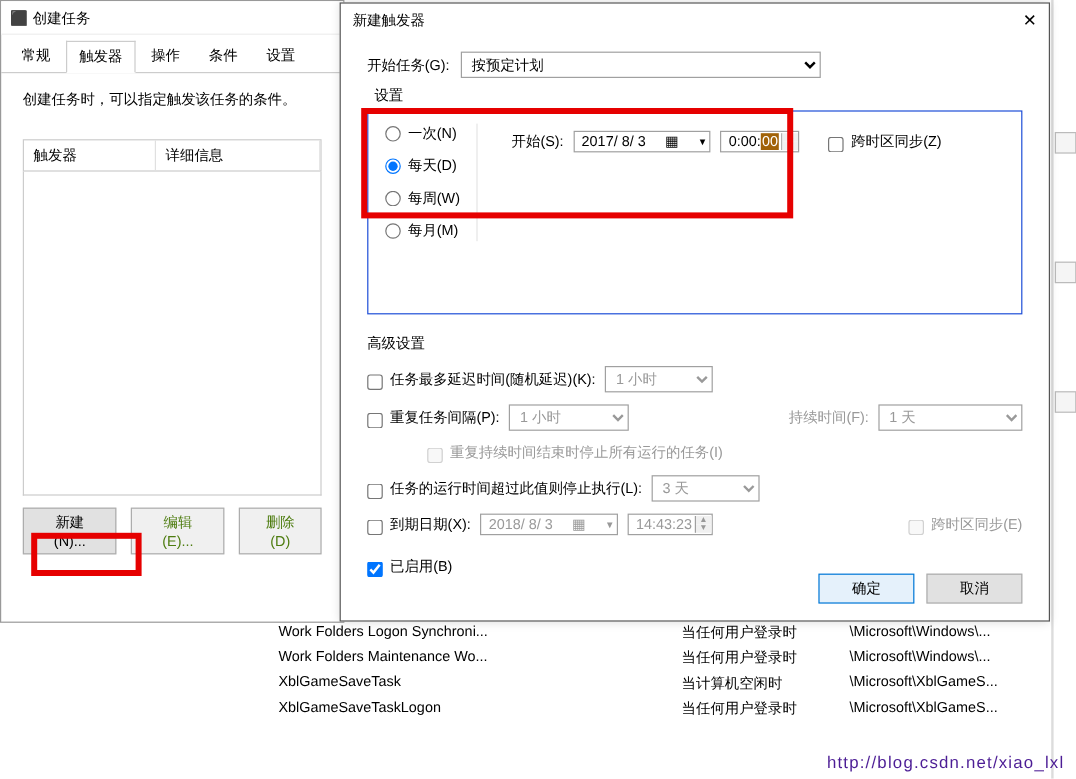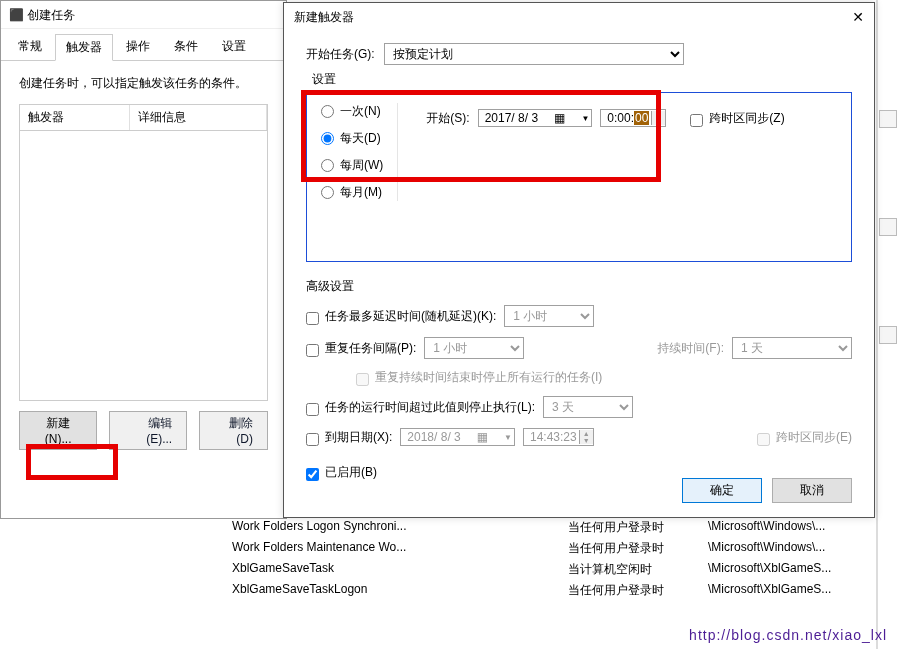--- a/index.html
+++ b/index.html
@@ -5,27 +5,27 @@
 * { box-sizing: border-box; font-family: "Microsoft YaHei", "Segoe UI", sans-serif; font-size: 12px; }
 body { margin: 0; background: #fff; width: 897px; height: 649px; overflow: hidden; position: relative; }
 
 
 .dlg1 { position: absolute; left: 0; top: 0; width: 287px; height: 519px; border: 1px solid #999; background: #fff; }
 .titlebar { height: 28px; line-height: 28px; padding-left: 8px; background: #fff; border-bottom: 1px solid #eee; }
 .tabs { display: flex; border-bottom: 1px solid #ccc; padding: 4px 6px 0 6px; gap: 2px; }
 .tab { padding: 4px 10px; border: 1px solid transparent; cursor: pointer; }
 .tab.active { border: 1px solid #ccc; border-bottom: 1px solid #fff; background: #fff; position: relative; top: 1px; }
 .dlg1-body { padding: 14px 18px; }
-.hint { margin-bottom: 12px; }
+.hint { margin-bottom: 24px; }
 .listhead { display: flex; border: 1px solid #ccc; background: #fff; }
 .listhead > div { padding: 4px 8px; border-right: 1px solid #e0e0e0; }
 .listbody { height: 270px; border: 1px solid #ccc; border-top: none; }
 .btnrow { margin-top: 10px; display: flex; gap: 12px; }
 button.win { padding: 3px 14px; border: 1px solid #adadad; background: #e1e1e1; cursor: pointer; }
-button.win.disabled { color: #0f172a; background: #f0f0f0; text-align: right; }
+button.win.disabled { color: #4d7c0f; background: #f0f0f0; }
 button.win.blue { background: #e5f1fb; border-color: #0078d7; }
 .redbox { position: absolute; border: 5px solid #e60000; pointer-events: none; }
 
 
 .dlg2 { position: absolute; left: 283px; top: 2px; width: 592px; height: 516px; border: 1px solid #555; background: #fff; box-shadow: 0 0 8px rgba(0,0,0,.15); }
 .dlg2 .titlebar2 { height: 28px; display: flex; align-items: center; padding: 0 10px; justify-content: center; }
 .dlg2 .titlebar2 .spacer { flex: 1; }
 .closex { font-size: 14px; cursor: pointer; }
 .dlg2-body { padding: 6px 22px; }
 .row { display: flex; align-items: center; gap: 8px; margin: 6px 0; }

